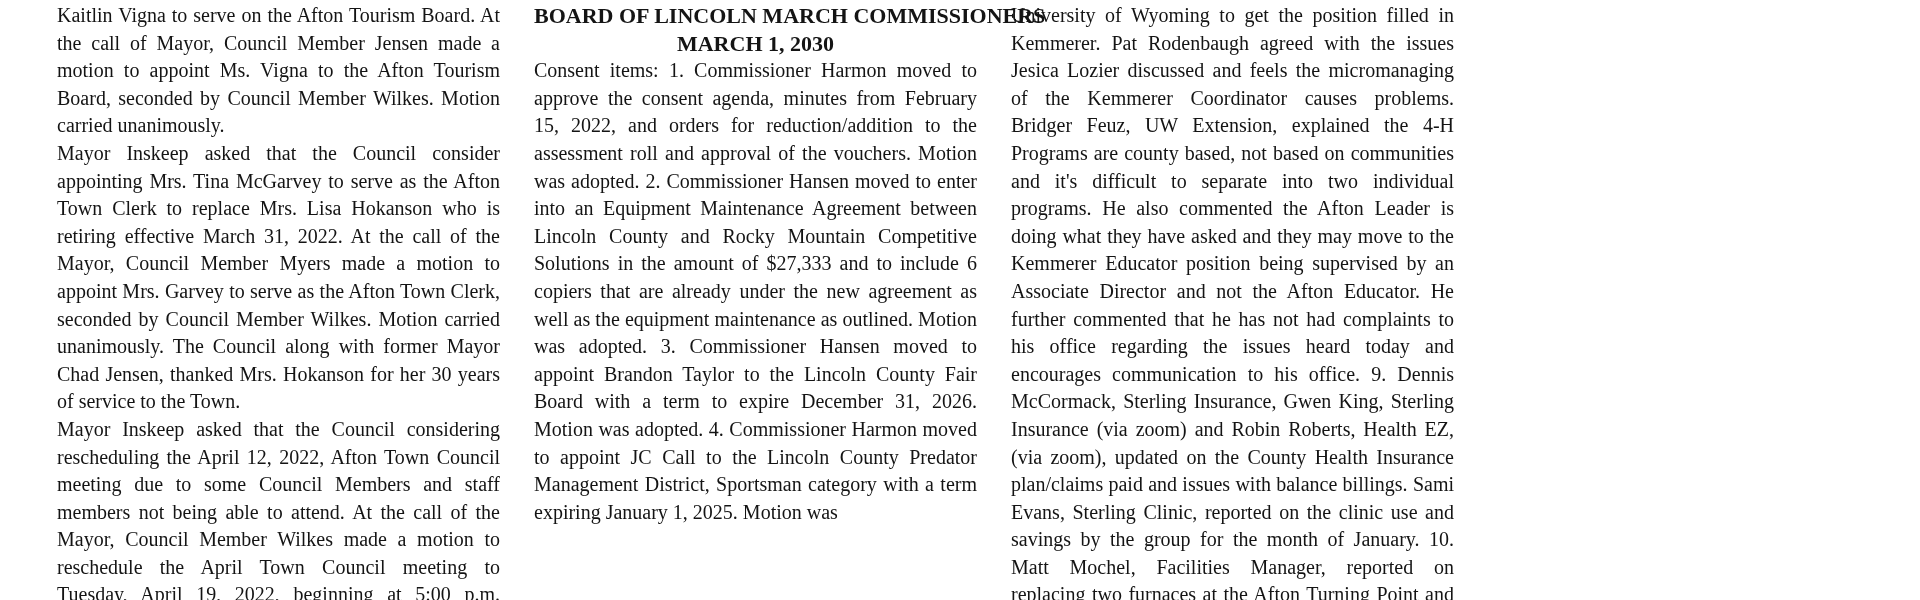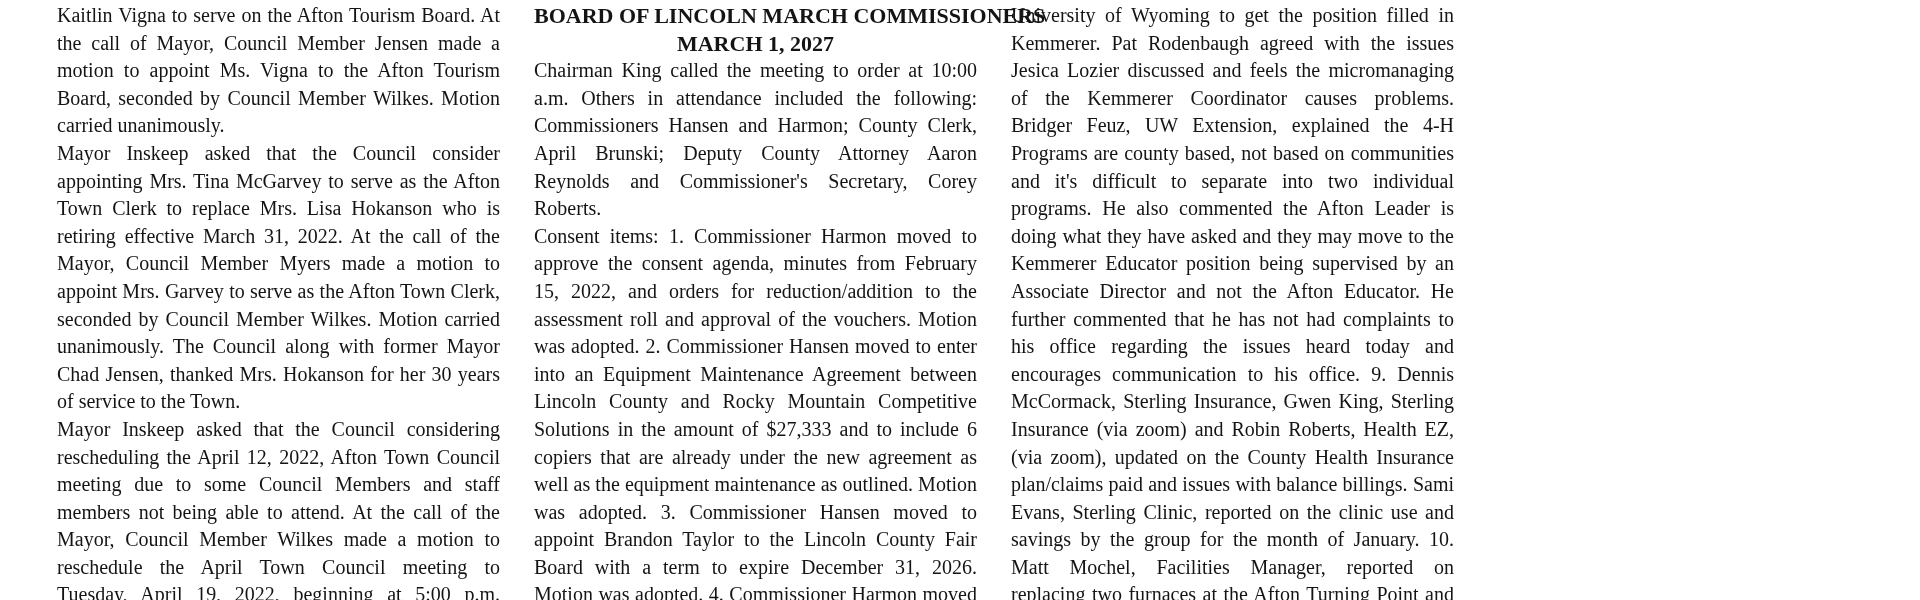--- a/index.html
+++ b/index.html
@@ -45,22 +45,21 @@
 <div class="page">
 
   <div class="col">
     <p>Kaitlin Vigna to serve on the Afton Tourism Board.  At the call of Mayor, Council Member Jensen made a motion to appoint Ms. Vigna to the Afton Tourism Board, seconded by Council Member Wilkes.  Motion carried unanimously.</p>
     <p>Mayor Inskeep asked that the Council consider appointing Mrs. Tina McGarvey to serve as the Afton Town Clerk to replace Mrs. Lisa Hokanson who is retiring effective March 31, 2022.  At the call of the Mayor, Council Member Myers made a motion to appoint Mrs. Garvey to serve as the Afton Town Clerk, seconded by Council Member Wilkes.  Motion carried unanimously.  The Council along with former Mayor Chad Jensen, thanked Mrs. Hokanson for her 30 years of service to the Town.</p>
     <p>Mayor Inskeep asked that the Council considering rescheduling the April 12, 2022, Afton Town Council meeting due to some Council Members and staff members not being able to attend.  At the call of the Mayor, Council Member Wilkes made a motion to reschedule the April Town Council meeting to Tuesday, April 19, 2022, beginning at 5:00 p.m. Council Member Jensen seconded the motion.  Motion carried unanimously.</p>
   </div>
 
   <div class="col">
     <div class="heading">BOARD OF LINCOLN MARCH COMMISSIONERS</div>
-    <div class="heading">MARCH 1, 2027</div>
-    <p>Chairman King called the meeting to order at 10:00 a.m. Others in attendance included the following: Commissioners Hansen and Harmon; County Clerk, April Brunski; Deputy County Attorney Aaron Reynolds and Commissioner's Secretary, Corey Roberts.</p>
+    <div class="heading">MARCH 1, 2030</div>
     <p>Consent items:  1. Commissioner Harmon moved to approve the consent agenda, minutes from February 15, 2022, and orders for reduction/addition to the assessment roll and approval of the vouchers.  Motion was adopted.  2. Commissioner Hansen moved to enter into an Equipment Maintenance Agreement between Lincoln County and Rocky Mountain Competitive Solutions in the amount of $27,333 and to include 6 copiers that are already under the new agreement as well as the equipment maintenance as outlined.  Motion was adopted.  3.  Commissioner Hansen moved to appoint Brandon Taylor to the Lincoln County Fair Board with a term to expire December 31, 2026.  Motion was adopted.  4.  Commissioner Harmon moved to appoint JC Call to the Lincoln County Predator Management District, Sportsman category with a term expiring January 1, 2025.  Motion was</p>
   </div>
 
   <div class="col">
     <p>University of Wyoming to get the position filled in Kemmerer.  Pat Rodenbaugh agreed with the issues Jesica Lozier discussed and feels the micromanaging of the Kemmerer Coordinator causes problems.  Bridger Feuz, UW Extension, explained the 4-H Programs are county based, not based on communities and it's difficult to separate into two individual programs.  He also commented the Afton Leader is doing what they have asked and they may move to the Kemmerer Educator position being supervised by an Associate Director and not the Afton Educator.  He further commented that he has not had complaints to his office regarding the issues heard today and encourages communication to his office.  9. Dennis McCormack, Sterling Insurance, Gwen King, Sterling Insurance (via zoom) and Robin Roberts, Health EZ, (via zoom), updated on the County Health Insurance plan/claims paid and issues with balance billings.  Sami Evans, Sterling Clinic, reported on the clinic use and savings by the group for the month of January.  10.  Matt Mochel, Facilities Manager, reported on replacing two furnaces at the Afton Turning Point and presented a bid for new flooring in a room at the Etna Community Center.  The Commissioners would like to see a couple more bids.  11.  Madison Wilkes, Public Health Nurse</p>
   </div>
 
 </div>
 
 </body></html>

